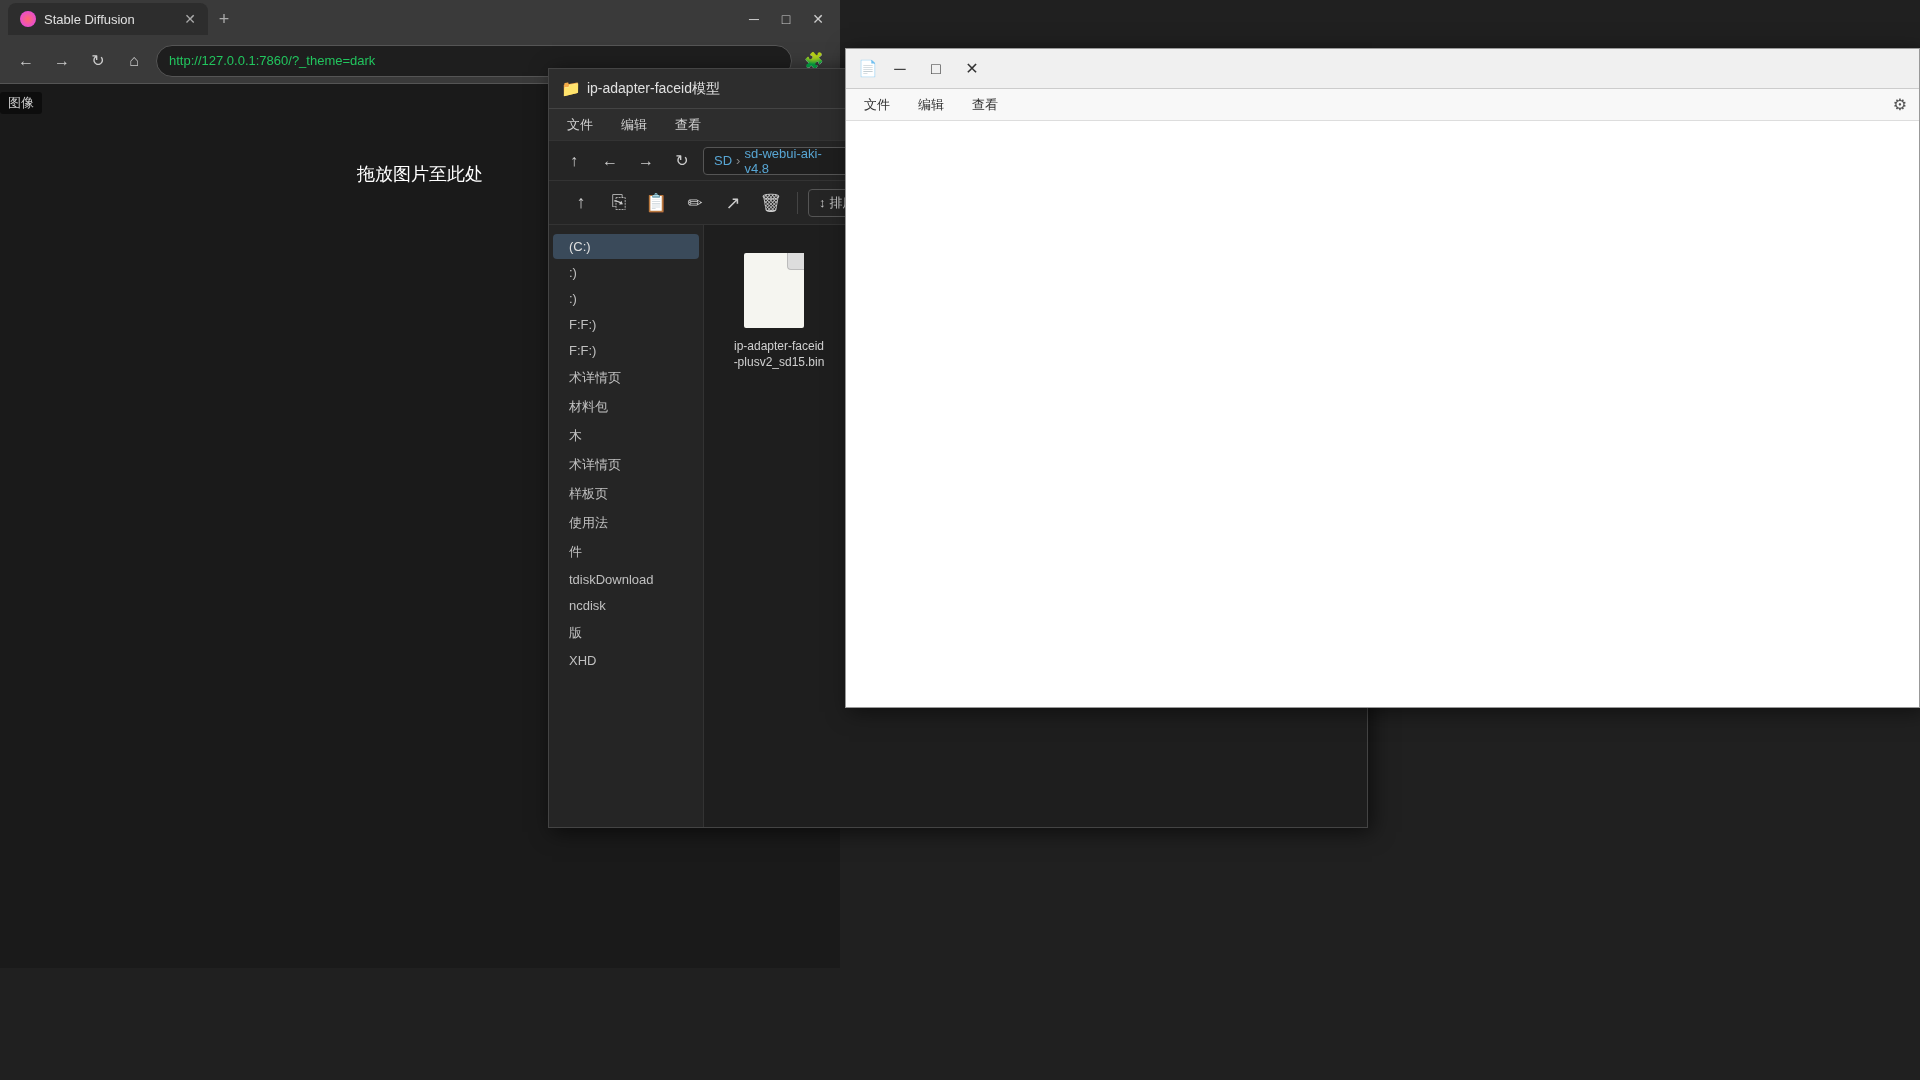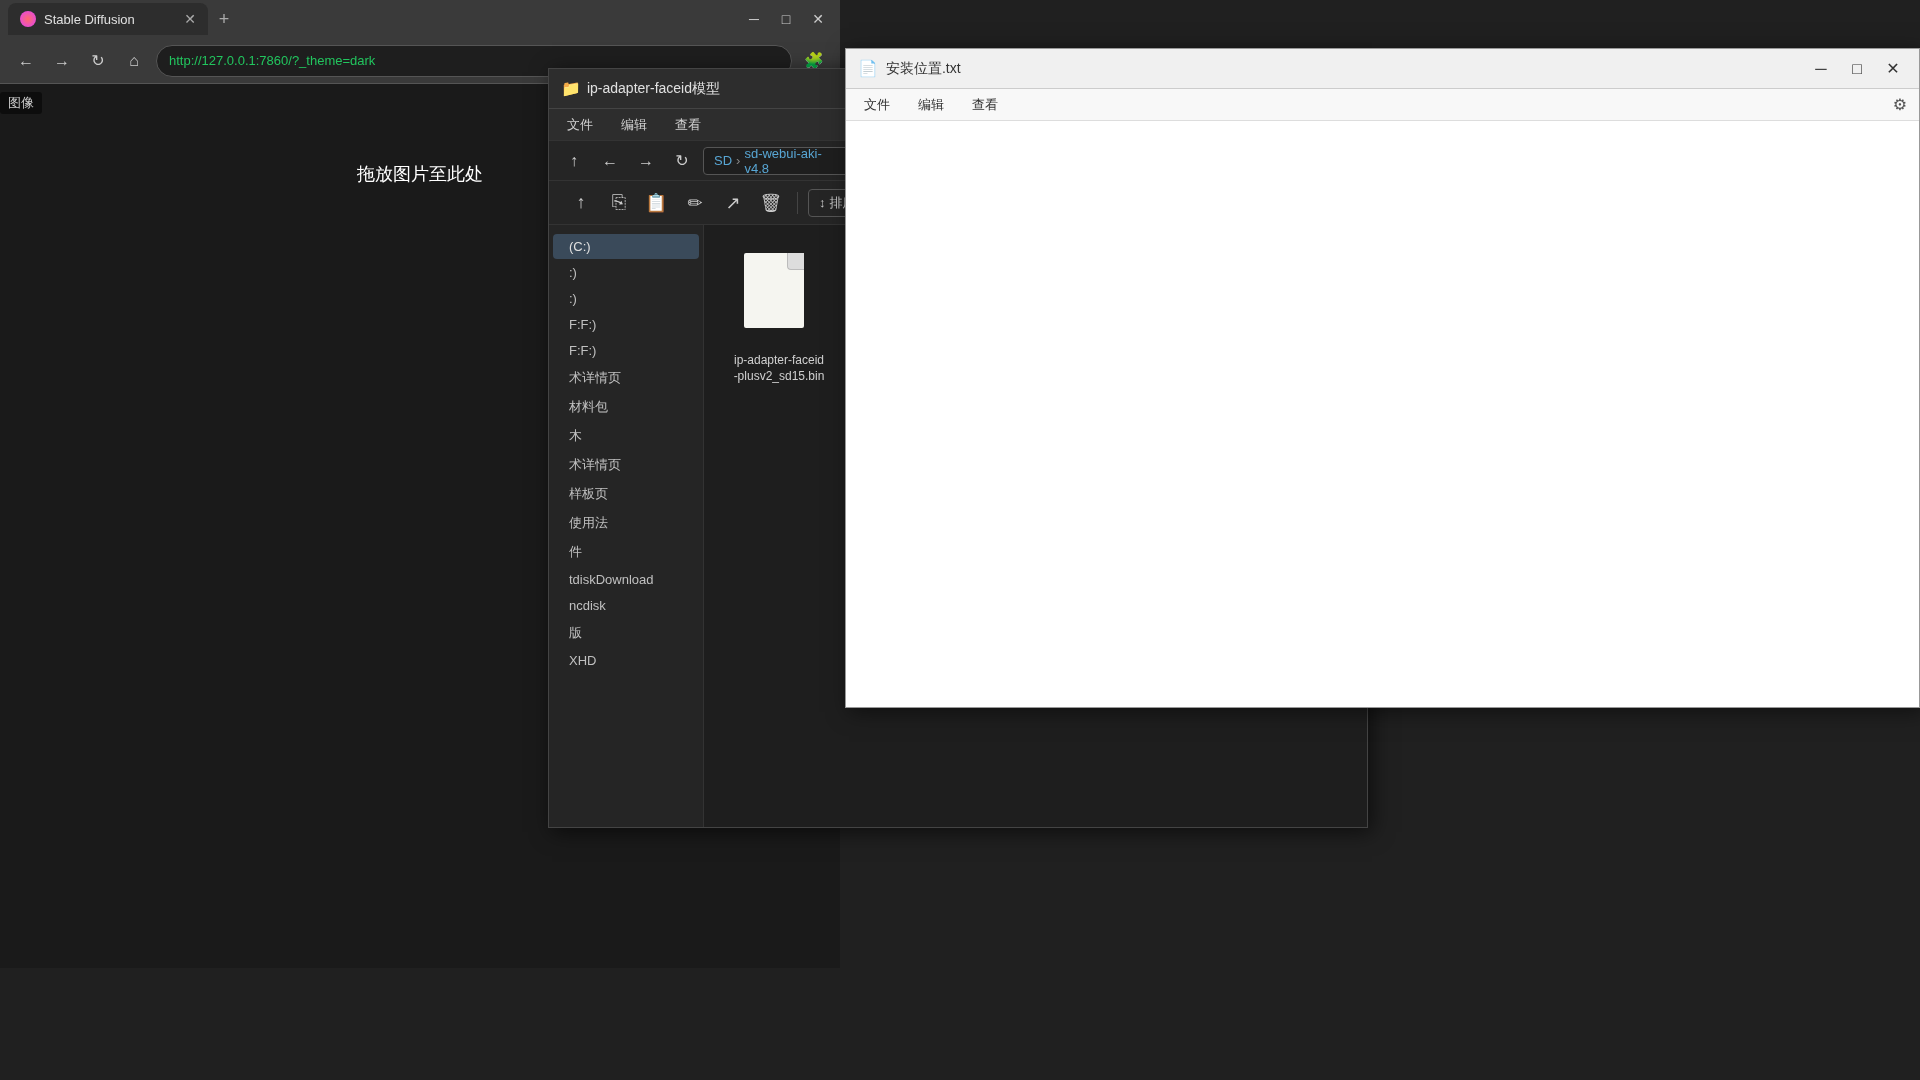--- a/index.html
+++ b/index.html
@@ -274,21 +274,21 @@
     .file-line {
       height: 2px;
       background: #aaa;
       margin-bottom: 3px;
       border-radius: 1px;
     }
     .file-name {
       font-size: 12px;
       color: #d0d0d0;
       text-align: center;
-      margin-top: 20px;
+      margin-top: 6px;
       word-break: break-all;
       line-height: 1.3;
     }
 
     
     .notepad-window {
       position: absolute;
       top: 48px;
       left: 845px;
       width: 1075px;
@@ -504,21 +504,20 @@
         <span class="file-name">put_controlnet_models_here</span>
       </div>
     </div>
   </div>
 </div>
 
 <div class="notepad-window">
 
   <div class="np-titlebar">
     <span class="np-icon">📄</span>
-    <span class="np-title">安装位置.txt</span>
     <button class="np-win-btn">─</button>
     <button class="np-win-btn">□</button>
     <button class="np-win-btn close">✕</button>
   </div>
 
   <div class="np-menubar">
     <span class="np-menu-item">文件</span>
     <span class="np-menu-item">编辑</span>
     <span class="np-menu-item">查看</span>
     <span class="np-menu-settings">⚙</span>

